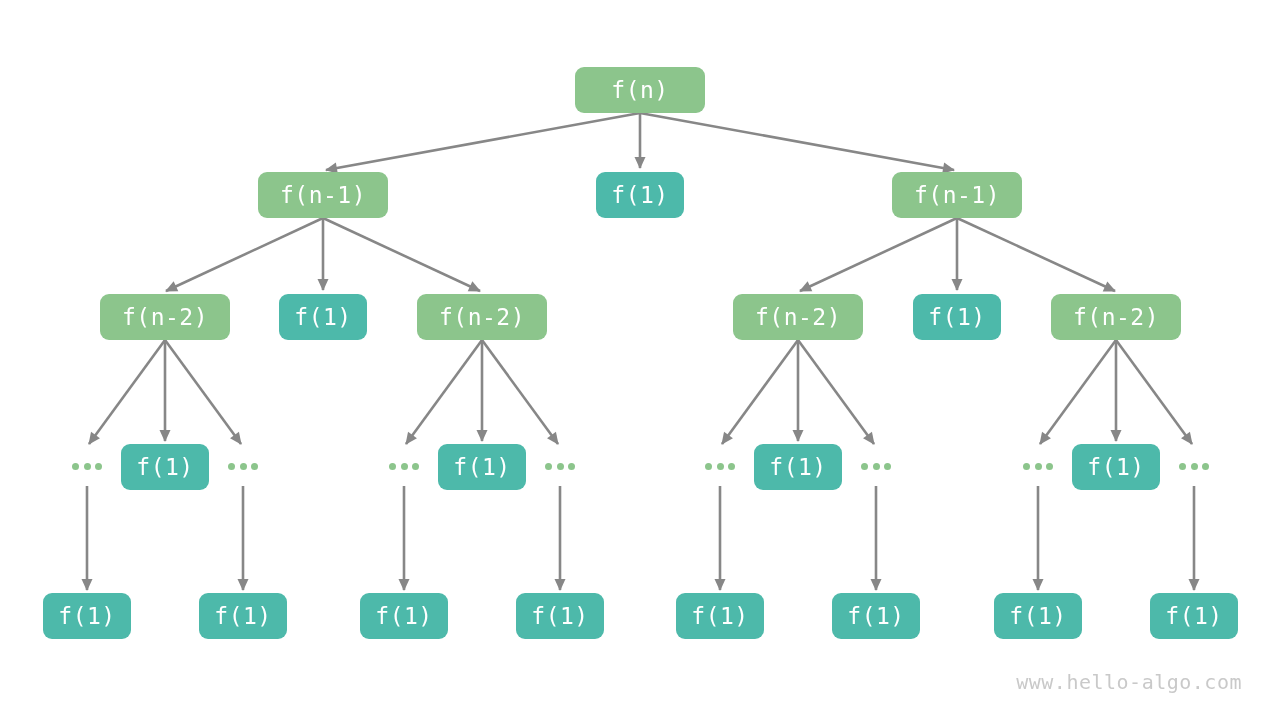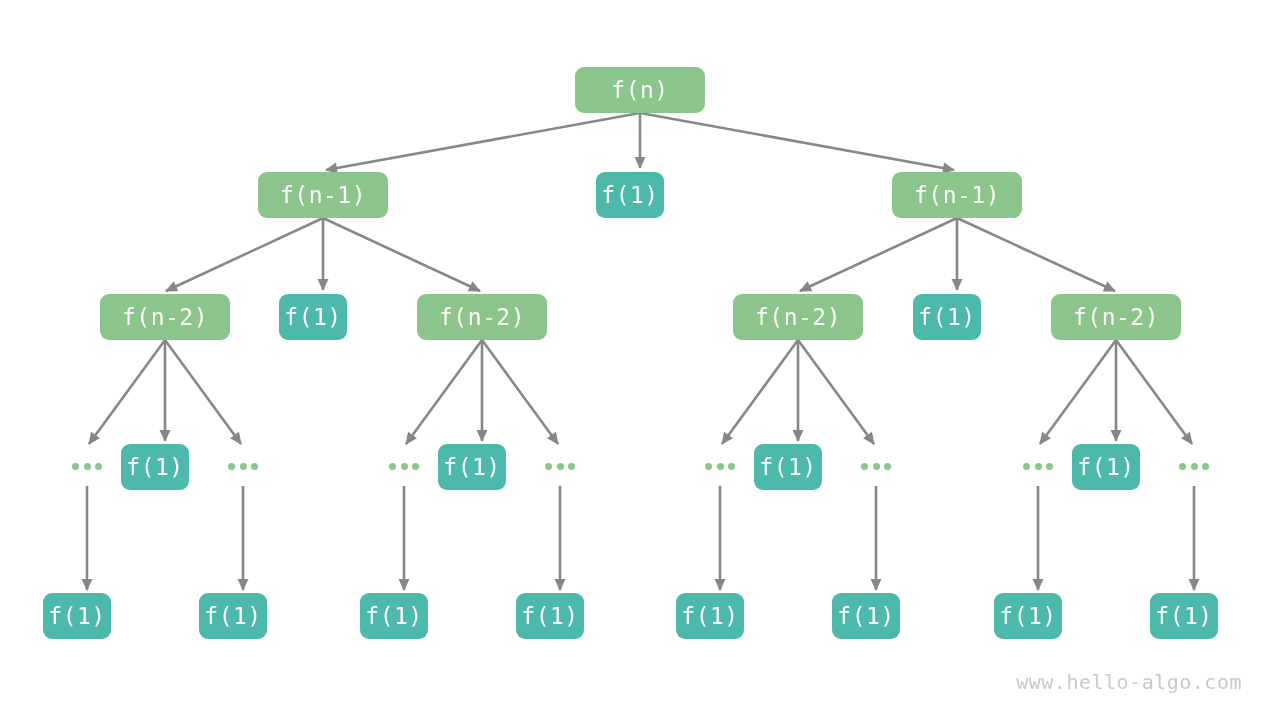--- a/index.html
+++ b/index.html
@@ -22,21 +22,21 @@
     border-radius: 9px;
     display: flex;
     align-items: center;
     justify-content: center;
     color: #ffffff;
     font-size: 23px;
     letter-spacing: 0.5px;
     white-space: nowrap;
   }
   .node.green { background: #8CC58C; width: 130px; }
-  .node.teal  { background: #4DB9AA; width: 68px; }
+  .node.teal  { background: #4DB9AA; width: 88px; }
   .ellipsis {
     position: absolute;
     width: 30px; height: 8px;
     display: flex;
     align-items: center;
     justify-content: space-between;
   }
   .ellipsis .dot {
     width: 7px; height: 7px;
     border-radius: 50%;

